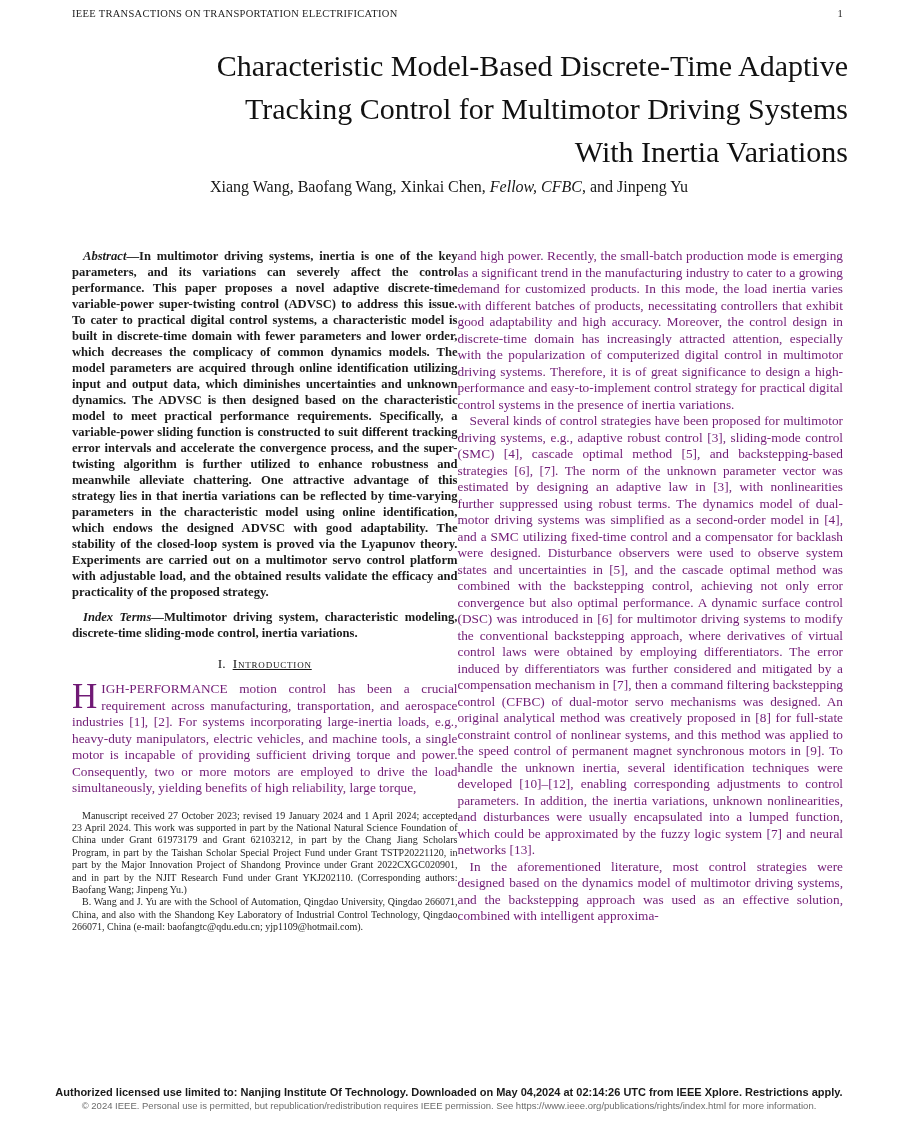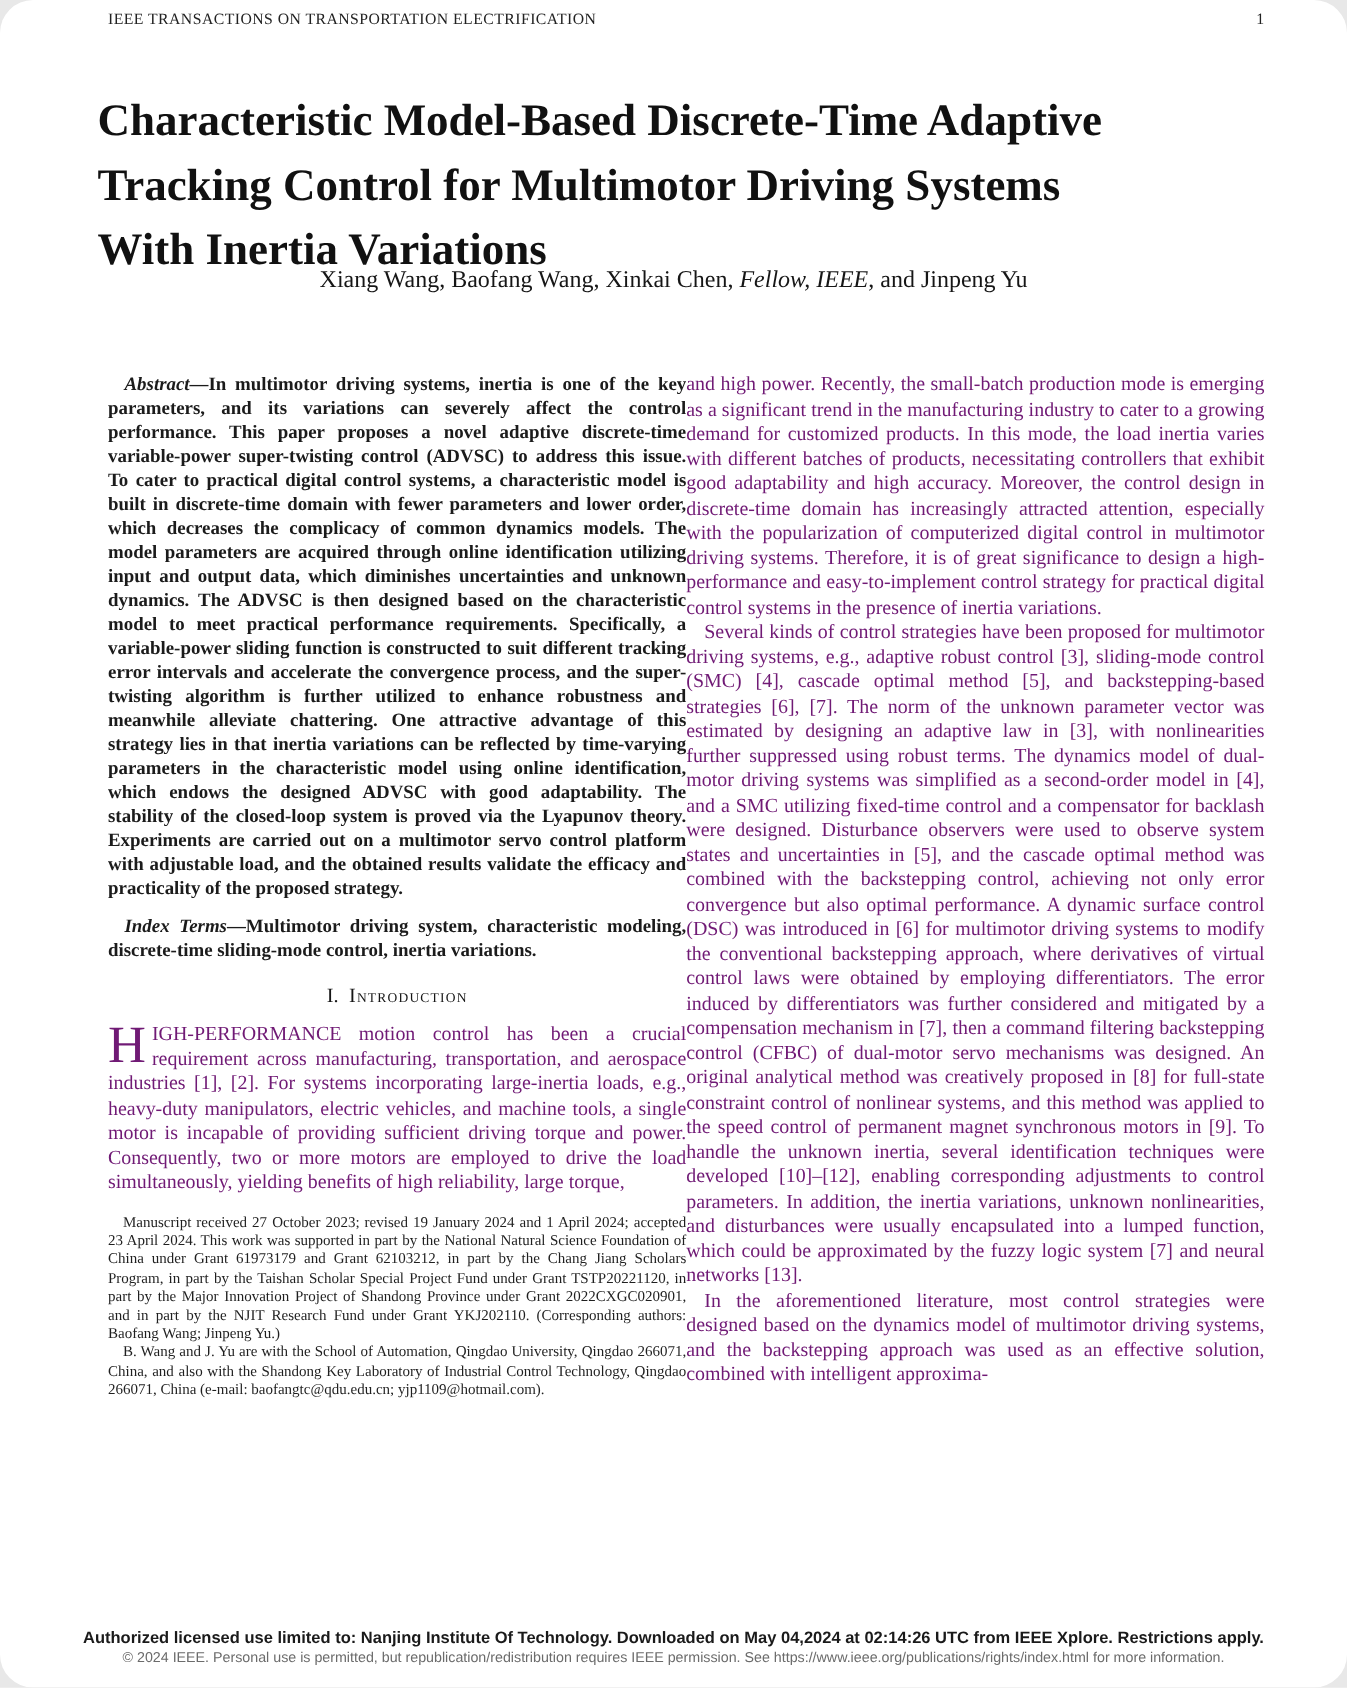--- a/index.html
+++ b/index.html
@@ -6,42 +6,41 @@
   .page {
     position: relative;
     width: 898px;
     height: 1125px;
     margin: 0 auto;
     background: #ffffff;
     color: #161616;
     font-family: "Liberation Serif", "DejaVu Serif", serif;
     overflow: hidden;
     box-sizing: border-box;
-    border-radius: 22px;
   }
   .running-header {
     position: absolute;
     top: 8px;
     left: 72px;
     right: 55px;
     display: flex;
     justify-content: space-between;
     font-size: 10.5px;
     letter-spacing: 0.3px;
     color: #222;
   }
   .title {
-    margin: 15px;
+    margin: 0;
     position: absolute;
     top: 44px;
     left: 50px;
     right: 50px;
-    text-align: left;
+    text-align: right;
     font-size: 30px;
-    font-weight: 700;
+    font-weight: 400;
     line-height: 43px;
     color: #111;
   }
   .title .tline { display: block; }
   .authors {
     position: absolute;
     top: 178px;
     left: 0;
     width: 100%;
     text-align: center;
@@ -68,21 +67,21 @@
   }
   .indexterms { margin-top: 9px; }
   .section-heading {
     margin: 15px 0 9px 0;
     text-align: center;
     font-size: 13.5px;
     font-weight: 400;
     color: #161616;
   }
   .section-heading .num { margin-right: 7px; }
-  .sc { font-variant: small-caps; letter-spacing: 0.8px; }
+  .sc { font-variant: small-caps; letter-spacing: 0.8px; text-decoration: underline; }
   .body-par {
     margin: 0;
     font-size: 13.3px;
     line-height: 16.5px;
     text-align: justify;
     color: #701a75;
   }
   .body-par.indent { text-indent: 12px; }
   .dropcap {
     float: left;
@@ -127,21 +126,21 @@
     <span>IEEE TRANSACTIONS ON TRANSPORTATION ELECTRIFICATION</span>
     <span>1</span>
   </div>
 
   <h1 class="title">
     <span class="tline">Characteristic Model-Based Discrete-Time Adaptive</span>
     <span class="tline">Tracking Control for Multimotor Driving Systems</span>
     <span class="tline">With Inertia Variations</span>
   </h1>
 
-  <div class="authors"><span>Xiang Wang, Baofang Wang, Xinkai Chen, </span><span class="it">Fellow, IEEE</span><span>, and Jinpeng Yu</span></div>
+  <div class="authors"><span>Xiang Wang, Baofang Wang, Xinkai Chen, </span><span class="it">Fellow, CFBC</span><span>, and Jinpeng Yu</span></div>
 
   <div class="columns">
 
     <div class="col col-left">
       <p class="abstract"><span class="it">Abstract</span><span>—In multimotor driving systems, inertia is one of the key parameters, and its variations can severely affect the control performance. This paper proposes a novel adaptive discrete-time variable-power super-twisting control (ADVSC) to address this issue. To cater to practical digital control systems, a characteristic model is built in discrete-time domain with fewer parameters and lower order, which decreases the complicacy of common dynamics models. The model parameters are acquired through online identification utilizing input and output data, which diminishes uncertainties and unknown dynamics. The ADVSC is then designed based on the characteristic model to meet practical performance requirements. Specifically, a variable-power sliding function is constructed to suit different tracking error intervals and accelerate the convergence process, and the super-twisting algorithm is further utilized to enhance robustness and meanwhile alleviate chattering. One attractive advantage of this strategy lies in that inertia variations can be reflected by time-varying parameters in the characteristic model using online identification, which endows the designed ADVSC with good adaptability. The stability of the closed-loop system is proved via the Lyapunov theory. Experiments are carried out on a multimotor servo control platform with adjustable load, and the obtained results validate the efficacy and practicality of the proposed strategy.</span></p>
 
       <p class="abstract indexterms"><span class="it">Index Terms</span><span>—Multimotor driving system, characteristic modeling, discrete-time sliding-mode control, inertia variations.</span></p>
 
       <h2 class="section-heading"><span class="num">I.</span><span class="sc">Introduction</span></h2>
 

